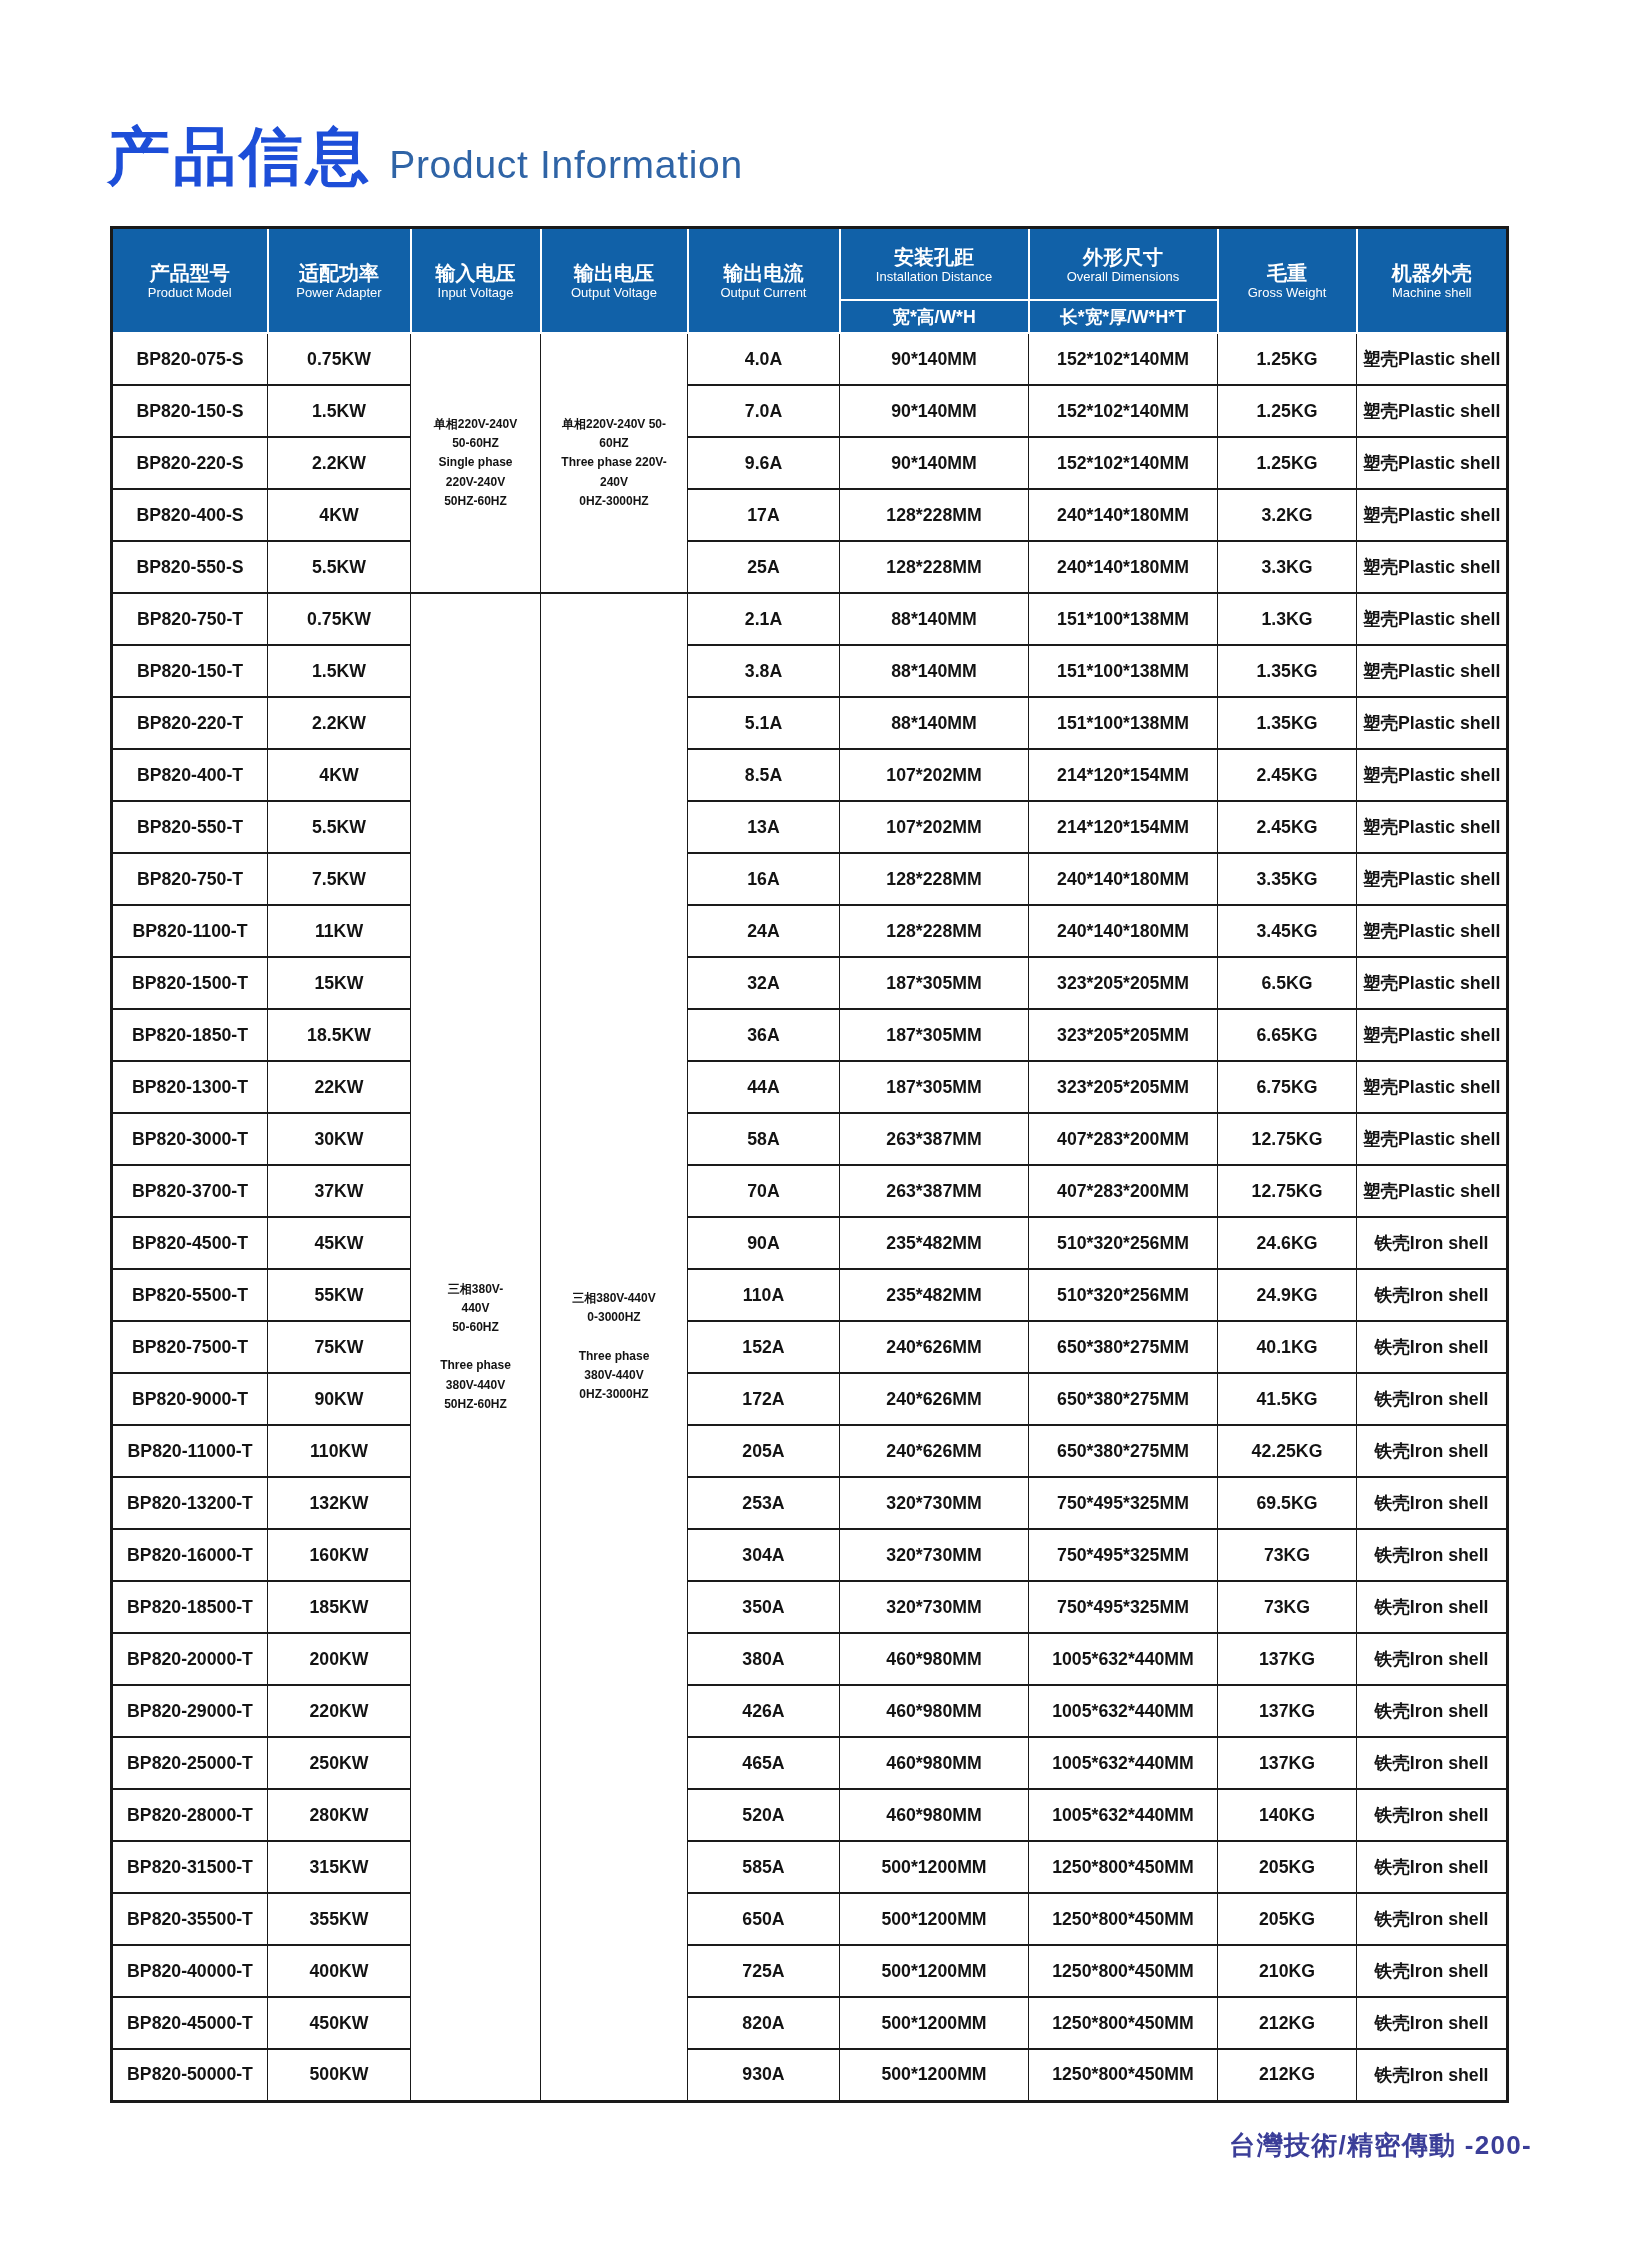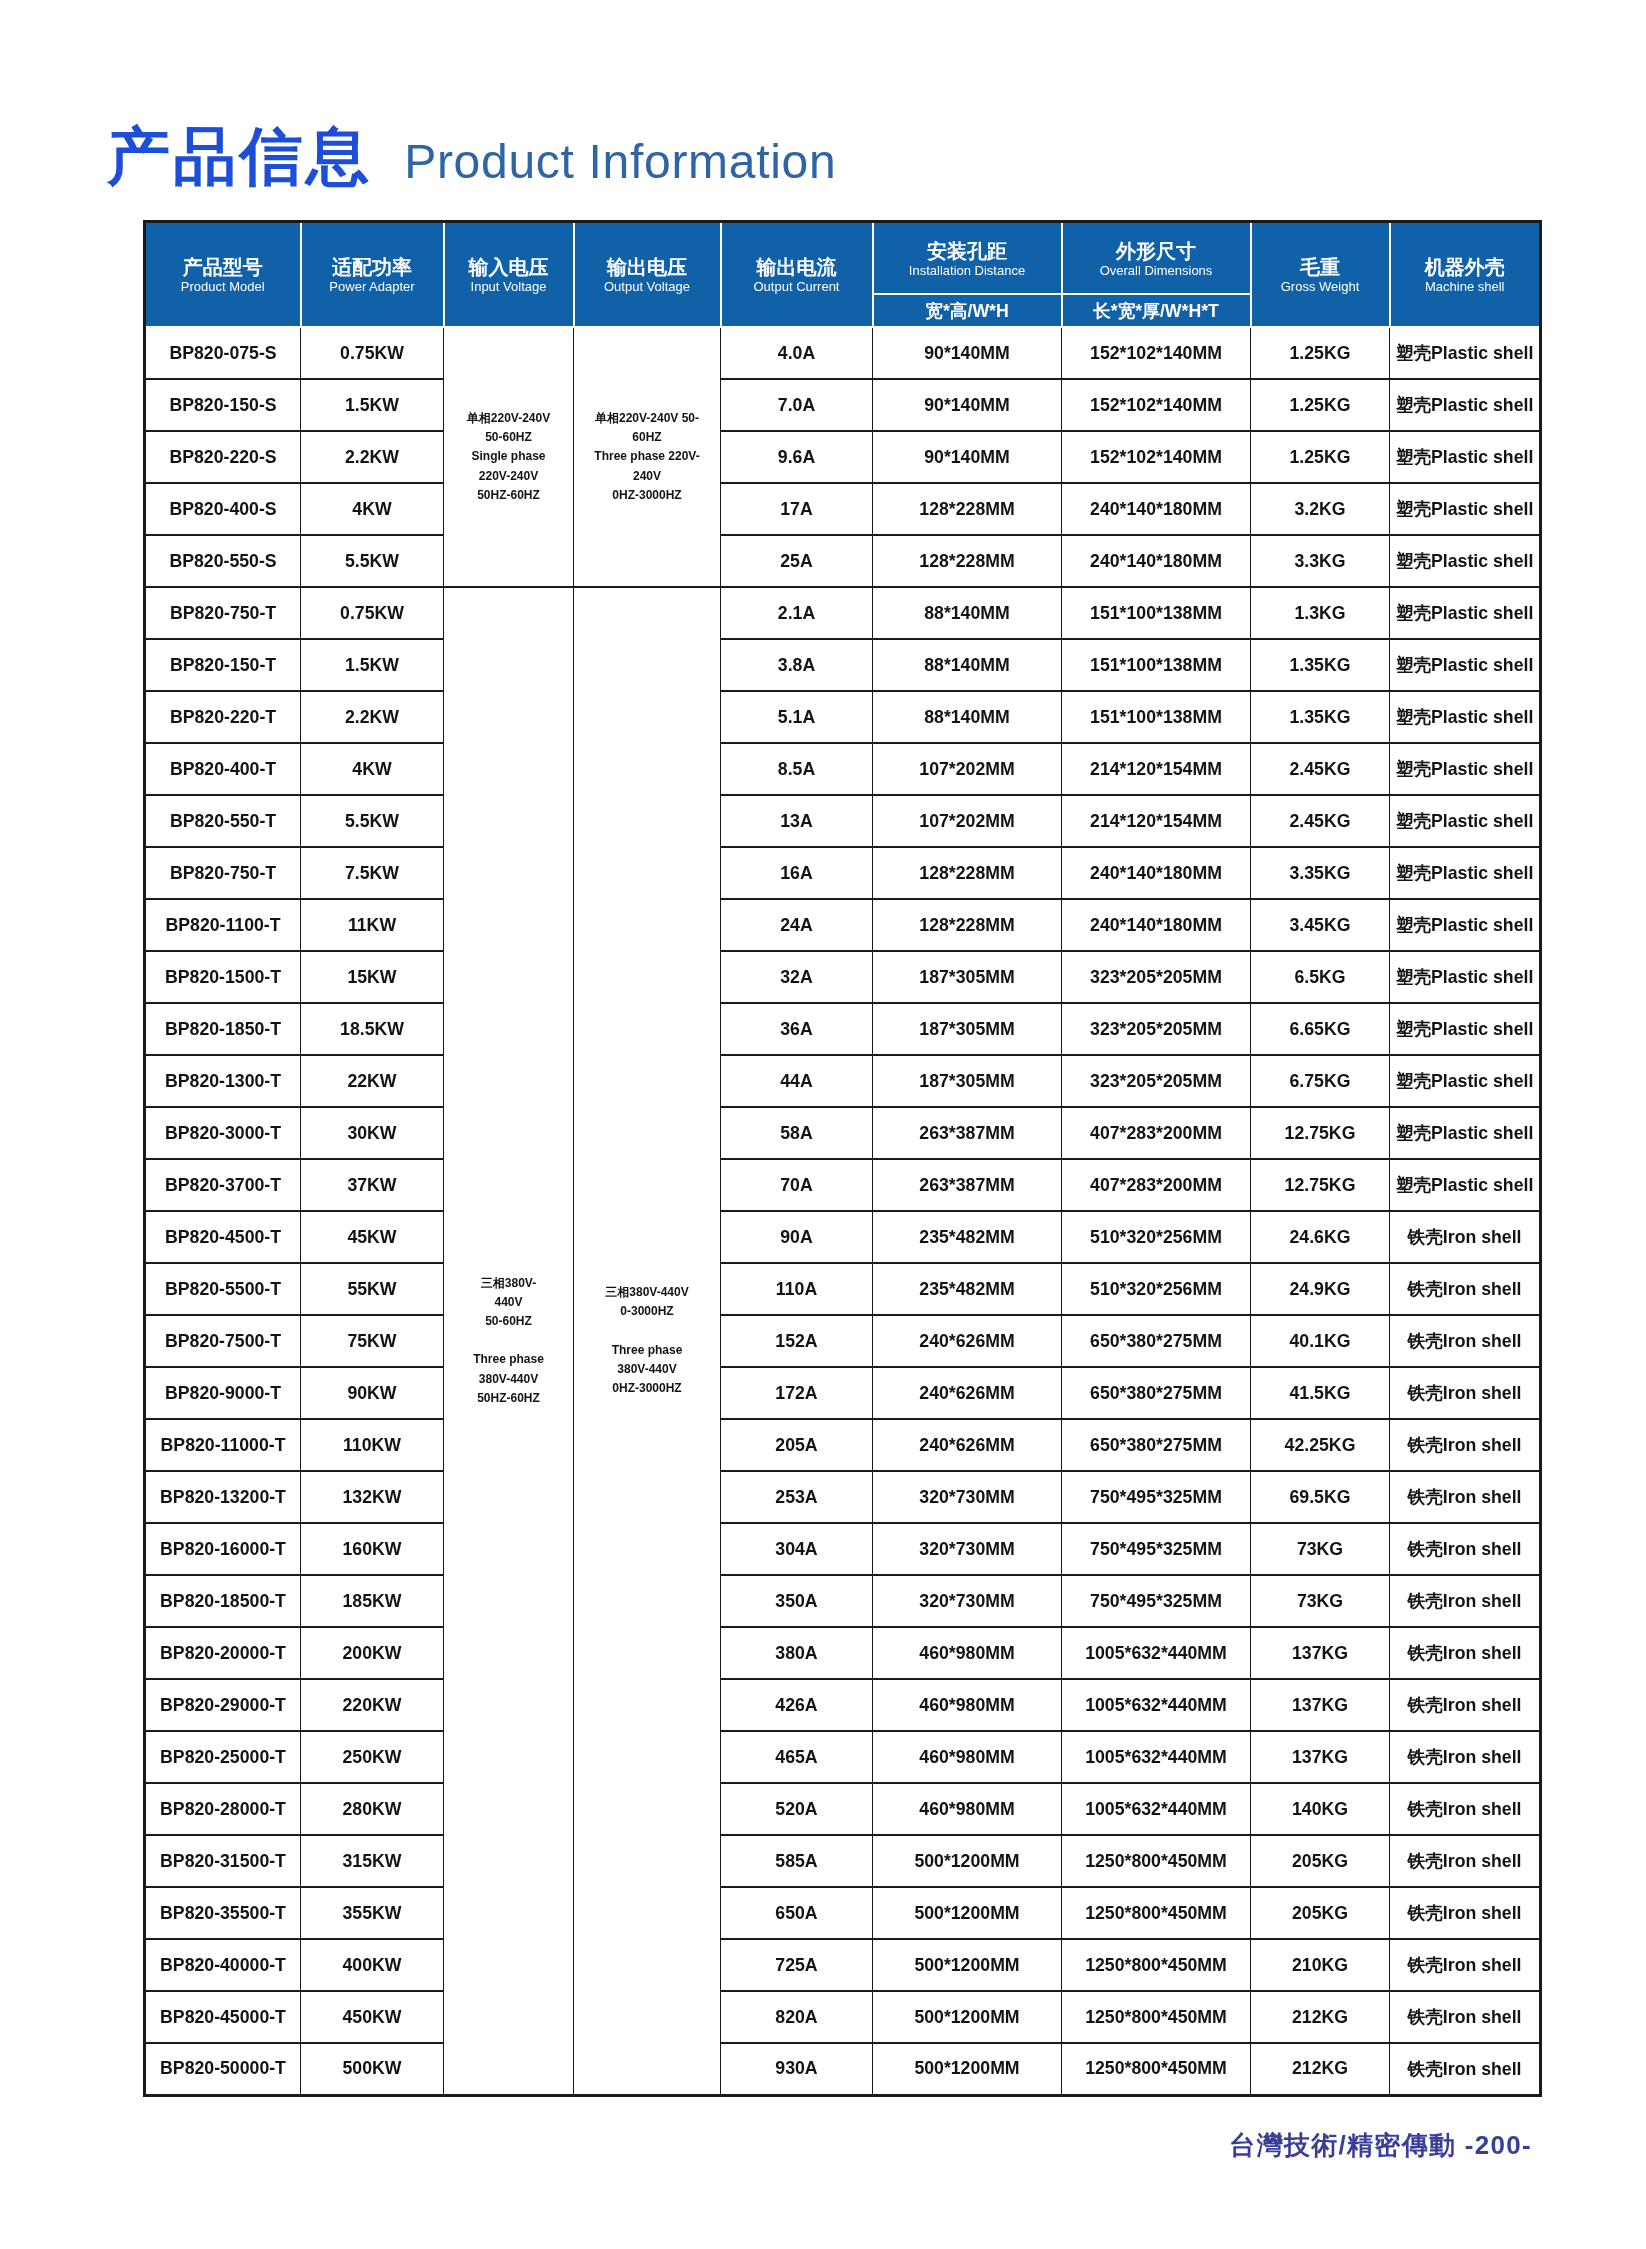--- a/index.html
+++ b/index.html
@@ -3,27 +3,26 @@
 <meta charset="utf-8">
 <style>
   html,body{margin:0;padding:0;}
   body{
     width:1647px;height:2250px;background:#ffffff;position:relative;
     font-family:"Liberation Sans","DejaVu Sans",sans-serif;overflow:hidden;
   }
   
   .title-row{position:absolute;left:107px;top:122px;display:flex;align-items:baseline;}
   .title-zh{font-size:63px;font-weight:bold;color:#1d4ed8;letter-spacing:3.3px;line-height:1.1;}
-  .title-en{font-size:48px;font-weight:normal;color:#2f64a6;margin-left:32px;letter-spacing:0.7px;}
+  .title-en{font-size:39px;font-weight:normal;color:#2f64a6;margin-left:17px;letter-spacing:0.7px;}
   
   table.spec{
-    position:absolute;left:110px;top:220px;width:1396px;
+    position:absolute;left:110px;top:226px;width:1396px;
     border-collapse:collapse;table-layout:fixed;
     border:3.3px solid #1a1a1a;
-    margin-left:33px;
   }
   thead th{
     background:#1161a8;color:#ffffff;border:2px solid #ffffff;
     padding:0;vertical-align:middle;text-align:center;font-weight:bold;
   }
   thead tr.h-main th{height:70px;}
   thead tr.h-sub  th{height:31px;font-size:17.7px;}
   .th-zh{font-size:20px;font-weight:bold;line-height:1.3;}
   .th-en{font-size:13px;font-weight:normal;line-height:1.15;}
   tbody td{

